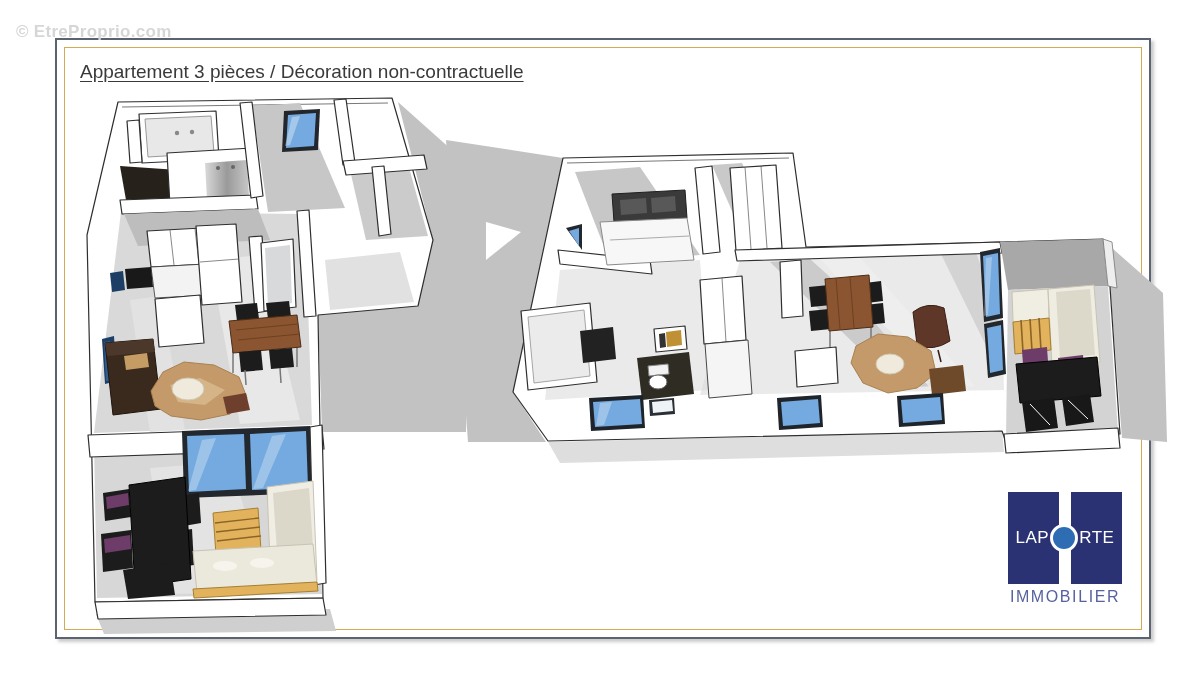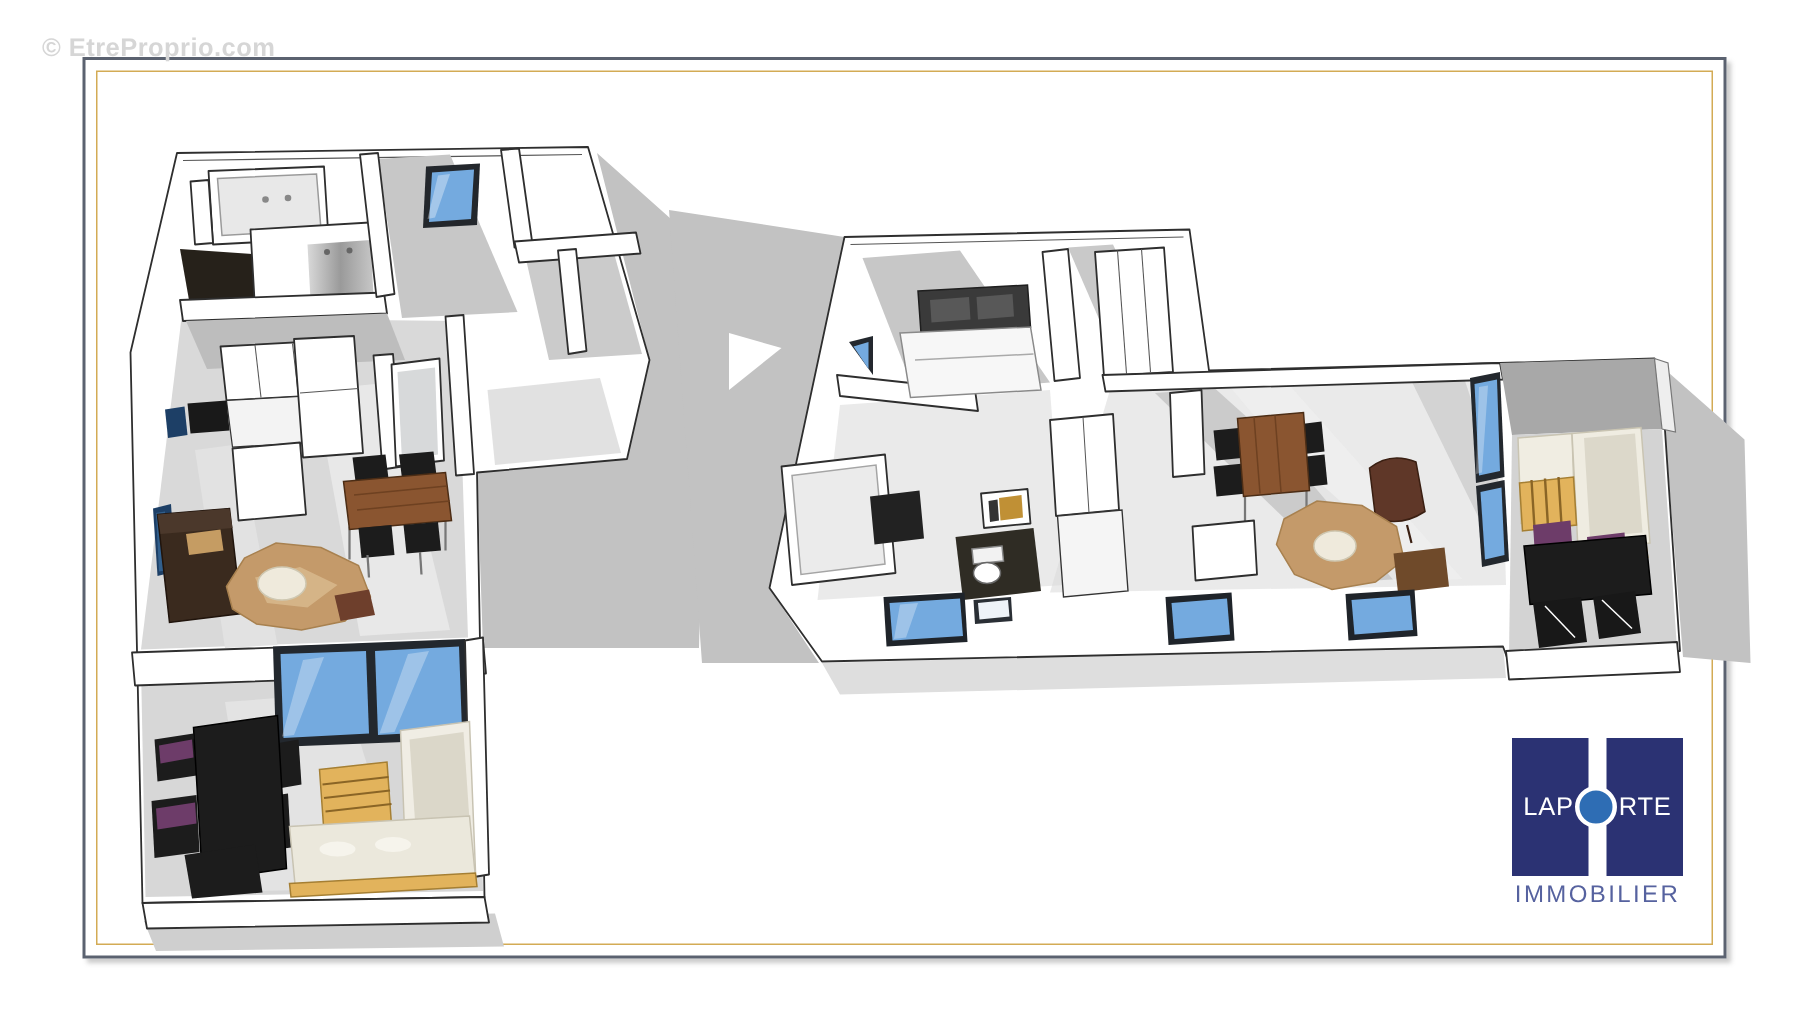--- a/index.html
+++ b/index.html
@@ -5,21 +5,21 @@
   :root{
     --frame-border:#5b6270; --frame-gold:#d3ab55; --window-blue:#74aadf;
     --wood:#8a5530; --rug:#c49a6a; --gold-wood:#e2b35c; --purple:#6d3c69;
     --logo-navy:#2b3273; --logo-circle:#2e6db4; --logo-text:#56629f;
     --title-color:#3a3a3a; --watermark-color:#d6d6d6;
   }
   *{margin:0;padding:0;box-sizing:border-box}
   html,body{width:1200px;height:675px;background:#fff;overflow:hidden;
     font-family:"Liberation Sans",sans-serif}
   .stage{position:relative;width:1200px;height:675px}
-  .watermark{position:absolute;left:28px;top:22px;font-size:17px;font-weight:600;
+  .watermark{position:absolute;left:16px;top:22px;font-size:17px;font-weight:600;
     color:var(--watermark-color);letter-spacing:.3px;z-index:5}
   .frame{position:absolute;left:55px;top:38px;width:1096px;height:601px;
     border:2px solid var(--frame-border);background:#fff;
     box-shadow:3px 3px 3px rgba(140,140,140,.45);z-index:1}
   .frame-inner{position:absolute;left:7px;top:7px;right:7px;bottom:7px;
     border:1px solid var(--frame-gold)}
   .page-title{position:absolute;left:80px;top:61px;font-size:19px;
     color:var(--title-color);text-decoration:underline;text-underline-offset:3px;z-index:3}
   svg.scene{position:absolute;left:0;top:0;z-index:2}
   .wall{fill:#fff;stroke:#2e2e2e;stroke-width:1.2;stroke-linejoin:round}
@@ -48,20 +48,21 @@
 <body>
 
 <div class="stage">
 
   <div class="watermark">© EtreProprio.com</div>
 
   <div class="frame">
     <div class="frame-inner"></div>
   </div>
 
+  <div class="page-title">Appartement 3 pièces / Décoration non-contractuelle</div>
 
   <svg class="scene" width="1200" height="675" viewBox="0 0 1200 675">
     <defs>
       <linearGradient id="metal" x1="0" y1="0" x2="1" y2="0">
         <stop offset="0" stop-color="#d9d9d9"></stop>
           <stop offset=".5" stop-color="#9a9a9a"></stop>
           <stop offset="1" stop-color="#c7c7c7"></stop>
       </linearGradient>
     </defs>
 

